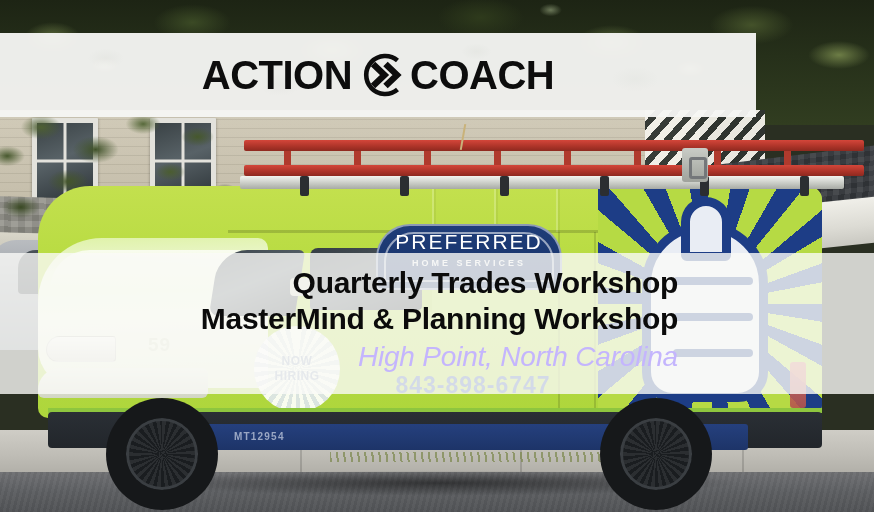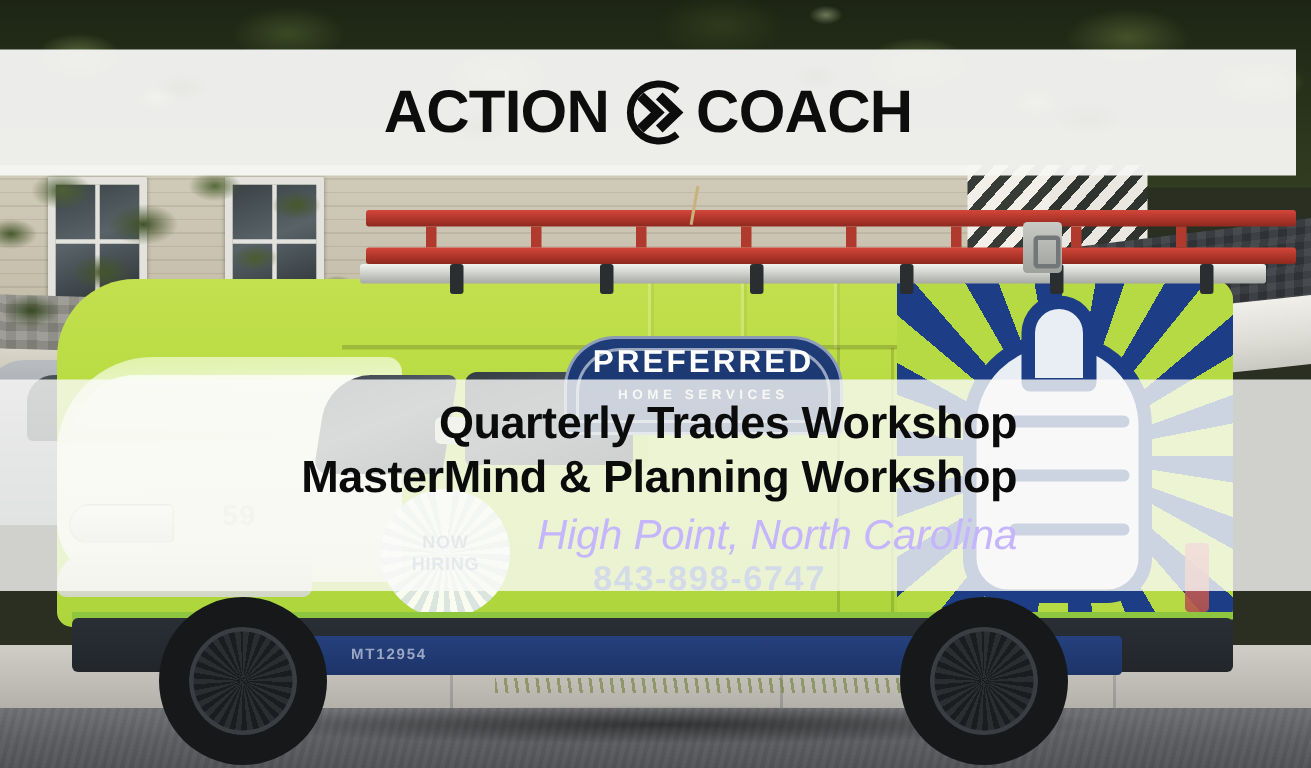--- a/index.html
+++ b/index.html
@@ -213,21 +213,21 @@
     background:linear-gradient(180deg,#1f3d78 0%,#16326a 100%);
     border-radius:34px 34px 4px 4px;
     border:2px solid rgba(255,255,255,.5);
   }
   .badge-shield-inner{
     position:absolute;left:6px;top:6px;right:6px;bottom:6px;
     border:2px solid rgba(255,255,255,.55);border-radius:30px 30px 3px 3px;
   }
   .badge-word{
     position:absolute;left:336px;top:44px;width:190px;
-    text-align:center;color:#ffffff;font-weight:700;letter-spacing:2px;
+    text-align:center;color:#ffffff;font-weight:400;letter-spacing:2px;
     font-size:21px;font-family:"Liberation Sans",sans-serif;
   }
   .badge-sub{
     position:absolute;left:336px;top:72px;width:190px;text-align:center;
     color:rgba(255,255,255,.9);font-size:9px;letter-spacing:3px;font-weight:700;
   }
   .badge-sub2{
     position:absolute;left:300px;top:132px;width:270px;text-align:center;
     color:rgba(190,200,130,.95);font-size:9px;letter-spacing:2.2px;font-weight:700;
   }
@@ -389,21 +389,21 @@
     content:"";position:absolute;left:7px;top:9px;width:12px;height:16px;
     border:3px solid #74777a;border-radius:3px;
   }
   .antenna{
     position:absolute;left:462px;top:124px;width:2px;height:26px;
     background:#c9b27a;transform:rotate(10deg);
   }
 
   
   .header-band{
-    position:absolute;left:0;top:33px;width:864px;height:84px;
+    position:absolute;left:0;top:33px;width:756px;height:84px;
     background:rgba(246,246,244,.955);
     display:flex;align-items:center;justify-content:center;
   }
   .header-noise{
     position:absolute;inset:0;
     background:
       radial-gradient(ellipse 26px 14px at 14% 30%, rgba(120,130,110,.05) 0%, rgba(0,0,0,0) 70%),
       radial-gradient(ellipse 30px 16px at 37% 62%, rgba(120,130,110,.045) 0%, rgba(0,0,0,0) 70%),
       radial-gradient(ellipse 22px 12px at 63% 22%, rgba(120,130,110,.05) 0%, rgba(0,0,0,0) 70%),
       radial-gradient(ellipse 34px 18px at 84% 55%, rgba(120,130,110,.04) 0%, rgba(0,0,0,0) 70%);

